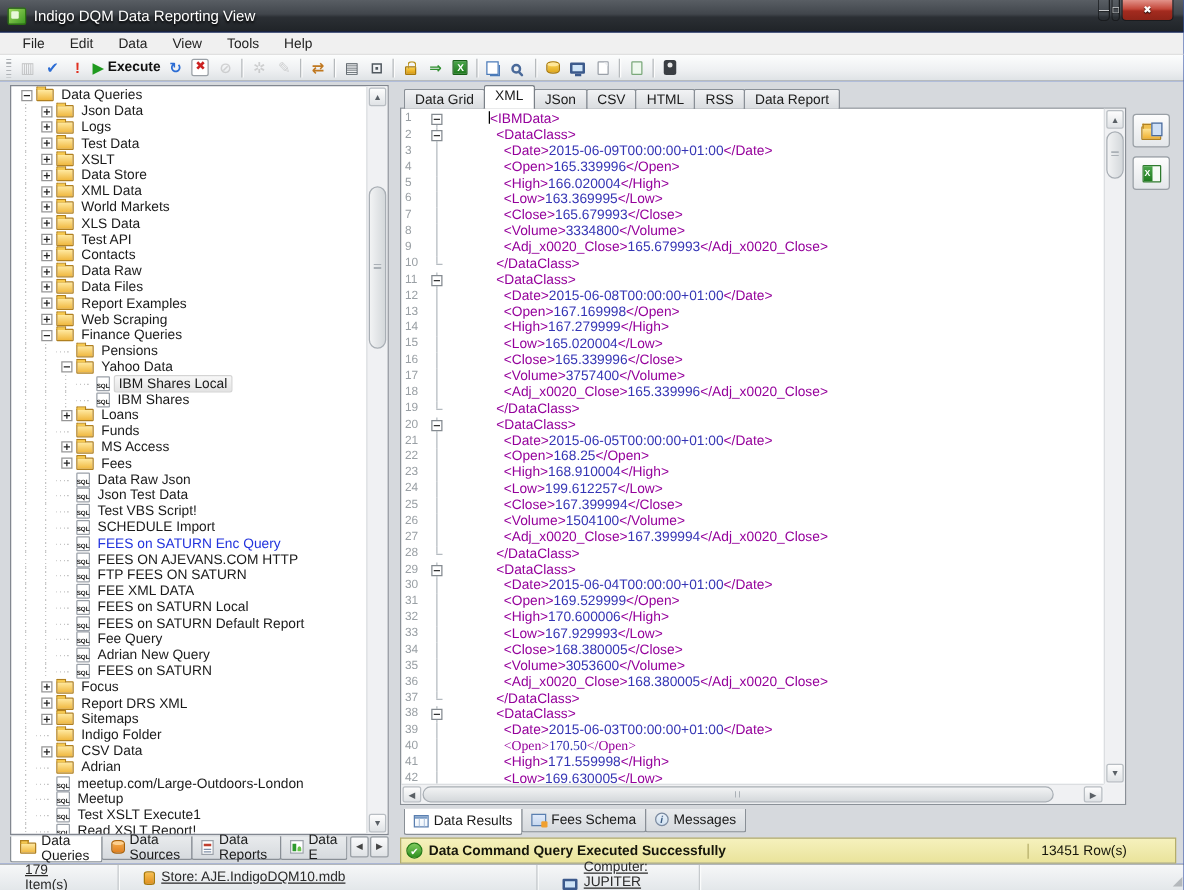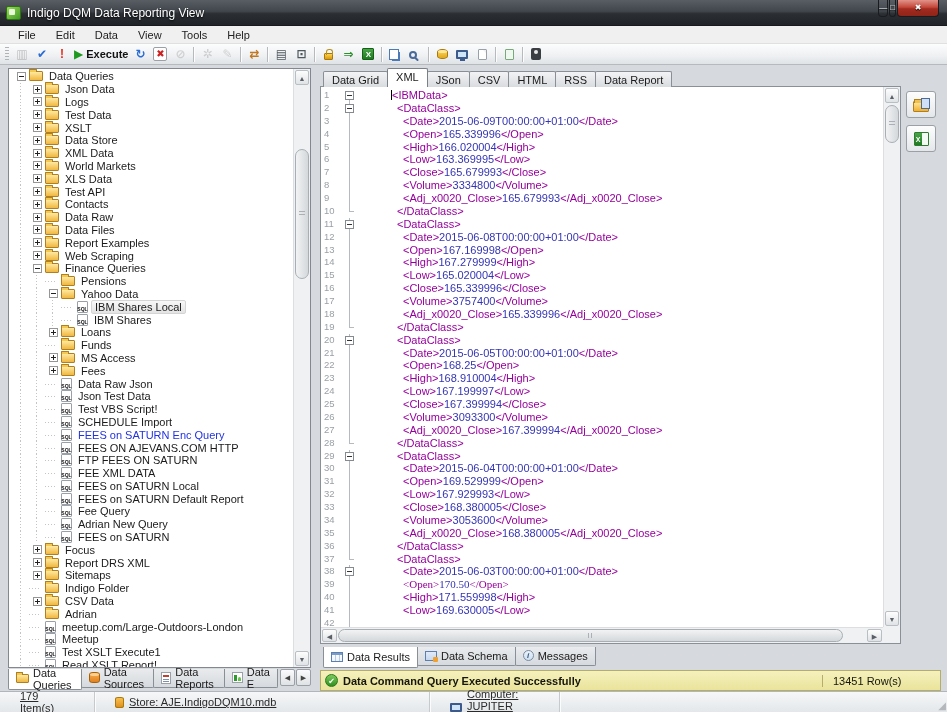--- a/index.html
+++ b/index.html
@@ -770,28 +770,29 @@
                 <div class="cl" style="padding-left: 15px;"><span class="xt">&lt;High&gt;</span><span class="xv">167.279999</span><span class="xt">&lt;/High&gt;</span></div>
                 <div class="cl" style="padding-left: 15px;"><span class="xt">&lt;Low&gt;</span><span class="xv">165.020004</span><span class="xt">&lt;/Low&gt;</span></div>
                 <div class="cl" style="padding-left: 15px;"><span class="xt">&lt;Close&gt;</span><span class="xv">165.339996</span><span class="xt">&lt;/Close&gt;</span></div>
                 <div class="cl" style="padding-left: 15px;"><span class="xt">&lt;Volume&gt;</span><span class="xv">3757400</span><span class="xt">&lt;/Volume&gt;</span></div>
                 <div class="cl" style="padding-left: 15px;"><span class="xt">&lt;Adj_x0020_Close&gt;</span><span class="xv">165.339996</span><span class="xt">&lt;/Adj_x0020_Close&gt;</span></div>
                 <div class="cl" style="padding-left: 9px;"><span class="xt">&lt;/DataClass&gt;</span></div>
                 <div class="cl" style="padding-left: 9px;"><span class="xt">&lt;DataClass&gt;</span></div>
                 <div class="cl" style="padding-left: 15px;"><span class="xt">&lt;Date&gt;</span><span class="xv">2015-06-05T00:00:00+01:00</span><span class="xt">&lt;/Date&gt;</span></div>
                 <div class="cl" style="padding-left: 15px;"><span class="xt">&lt;Open&gt;</span><span class="xv">168.25</span><span class="xt">&lt;/Open&gt;</span></div>
                 <div class="cl" style="padding-left: 15px;"><span class="xt">&lt;High&gt;</span><span class="xv">168.910004</span><span class="xt">&lt;/High&gt;</span></div>
-                <div class="cl" style="padding-left: 15px;"><span class="xt">&lt;Low&gt;</span><span class="xv">167.199997</span><span class="xt">&lt;/Low&gt;</span></div>
+                <div class="cl" style="padding-left: 15px;"><span class="xt">&lt;Low&gt;</span><span class="xv">199.612257</span><span class="xt">&lt;/Low&gt;</span></div>
                 <div class="cl" style="padding-left: 15px;"><span class="xt">&lt;Close&gt;</span><span class="xv">167.399994</span><span class="xt">&lt;/Close&gt;</span></div>
-                <div class="cl" style="padding-left: 15px;"><span class="xt">&lt;Volume&gt;</span><span class="xv">3093300</span><span class="xt">&lt;/Volume&gt;</span></div>
+                <div class="cl" style="padding-left: 15px;"><span class="xt">&lt;Volume&gt;</span><span class="xv">1504100</span><span class="xt">&lt;/Volume&gt;</span></div>
                 <div class="cl" style="padding-left: 15px;"><span class="xt">&lt;Adj_x0020_Close&gt;</span><span class="xv">167.399994</span><span class="xt">&lt;/Adj_x0020_Close&gt;</span></div>
                 <div class="cl" style="padding-left: 9px;"><span class="xt">&lt;/DataClass&gt;</span></div>
                 <div class="cl" style="padding-left: 9px;"><span class="xt">&lt;DataClass&gt;</span></div>
                 <div class="cl" style="padding-left: 15px;"><span class="xt">&lt;Date&gt;</span><span class="xv">2015-06-04T00:00:00+01:00</span><span class="xt">&lt;/Date&gt;</span></div>
                 <div class="cl" style="padding-left: 15px;"><span class="xt">&lt;Open&gt;</span><span class="xv">169.529999</span><span class="xt">&lt;/Open&gt;</span></div>
+                <div class="cl" style="padding-left: 15px;"><span class="xt">&lt;High&gt;</span><span class="xv">170.600006</span><span class="xt">&lt;/High&gt;</span></div>
                 <div class="cl" style="padding-left: 15px;"><span class="xt">&lt;Low&gt;</span><span class="xv">167.929993</span><span class="xt">&lt;/Low&gt;</span></div>
                 <div class="cl" style="padding-left: 15px;"><span class="xt">&lt;Close&gt;</span><span class="xv">168.380005</span><span class="xt">&lt;/Close&gt;</span></div>
                 <div class="cl" style="padding-left: 15px;"><span class="xt">&lt;Volume&gt;</span><span class="xv">3053600</span><span class="xt">&lt;/Volume&gt;</span></div>
                 <div class="cl" style="padding-left: 15px;"><span class="xt">&lt;Adj_x0020_Close&gt;</span><span class="xv">168.380005</span><span class="xt">&lt;/Adj_x0020_Close&gt;</span></div>
                 <div class="cl" style="padding-left: 9px;"><span class="xt">&lt;/DataClass&gt;</span></div>
                 <div class="cl" style="padding-left: 9px;"><span class="xt">&lt;DataClass&gt;</span></div>
                 <div class="cl" style="padding-left: 15px;"><span class="xt">&lt;Date&gt;</span><span class="xv">2015-06-03T00:00:00+01:00</span><span class="xt">&lt;/Date&gt;</span></div>
                 <div class="cl" style="padding-left: 15px; font-family: Liberation Serif, serif;"><span class="xt">&lt;Open&gt;</span><span class="xv">170.50</span><span class="xt">&lt;/Open&gt;</span></div>
                 <div class="cl" style="padding-left: 15px;"><span class="xt">&lt;High&gt;</span><span class="xv">171.559998</span><span class="xt">&lt;/High&gt;</span></div>
                 <div class="cl" style="padding-left: 15px;"><span class="xt">&lt;Low&gt;</span><span class="xv">169.630005</span><span class="xt">&lt;/Low&gt;</span></div>
@@ -818,21 +819,21 @@
             </div>
         </div>
       </div>
       <div class="bottom-tabs" id="bottom-tabs">
           <div class="btab active">
             <span class="bt-ico bt-table"></span>
             <span>Data Results</span>
           </div>
           <div class="btab">
             <span class="bt-ico bt-schema"></span>
-            <span>Data Schema</span>
+            <span>Fees Schema</span>
           </div>
           <div class="btab">
             <span class="bt-ico bt-info"></span>
             <span>Messages</span>
           </div>
         </div>
       <div class="banner">
         <span class="ok-circle"></span>
         <span class="banner-text">Data Command Query Executed Successfully</span>
         <span class="banner-rows">13451 Row(s)</span>

